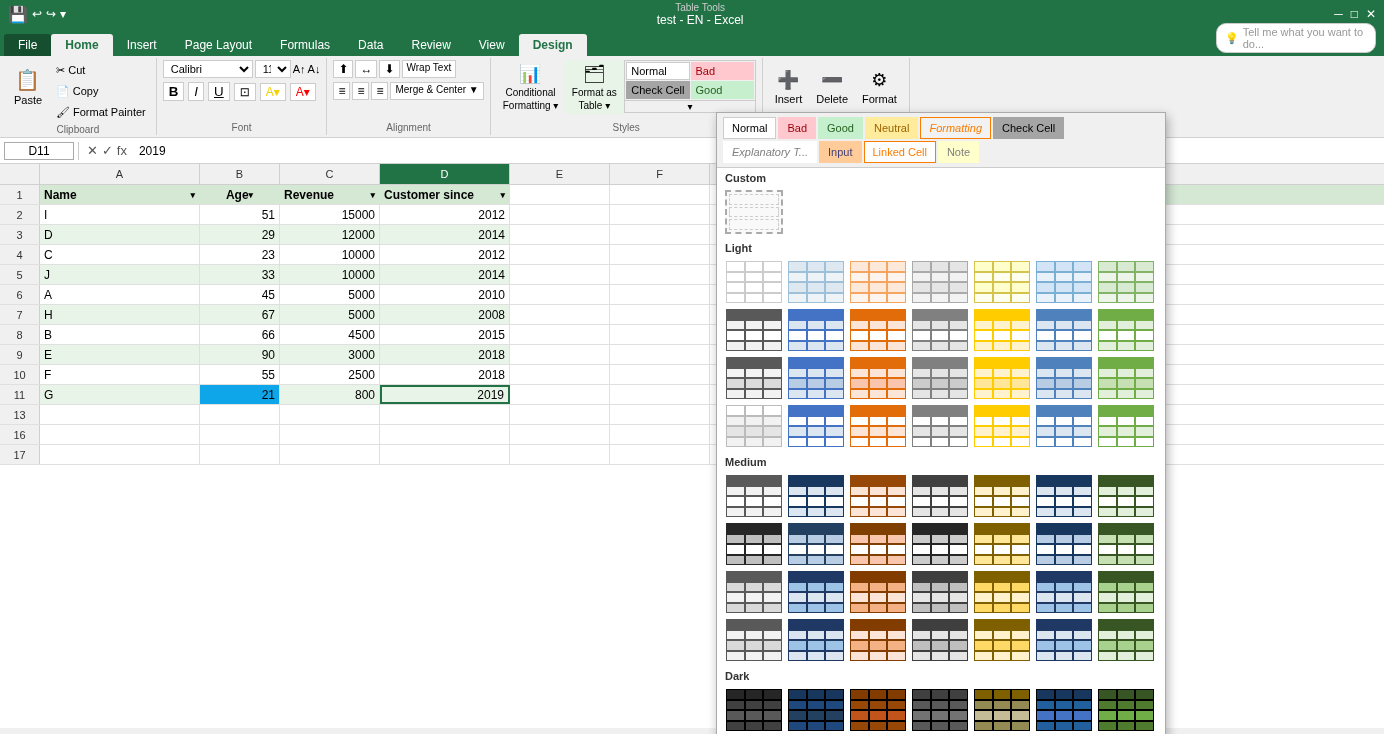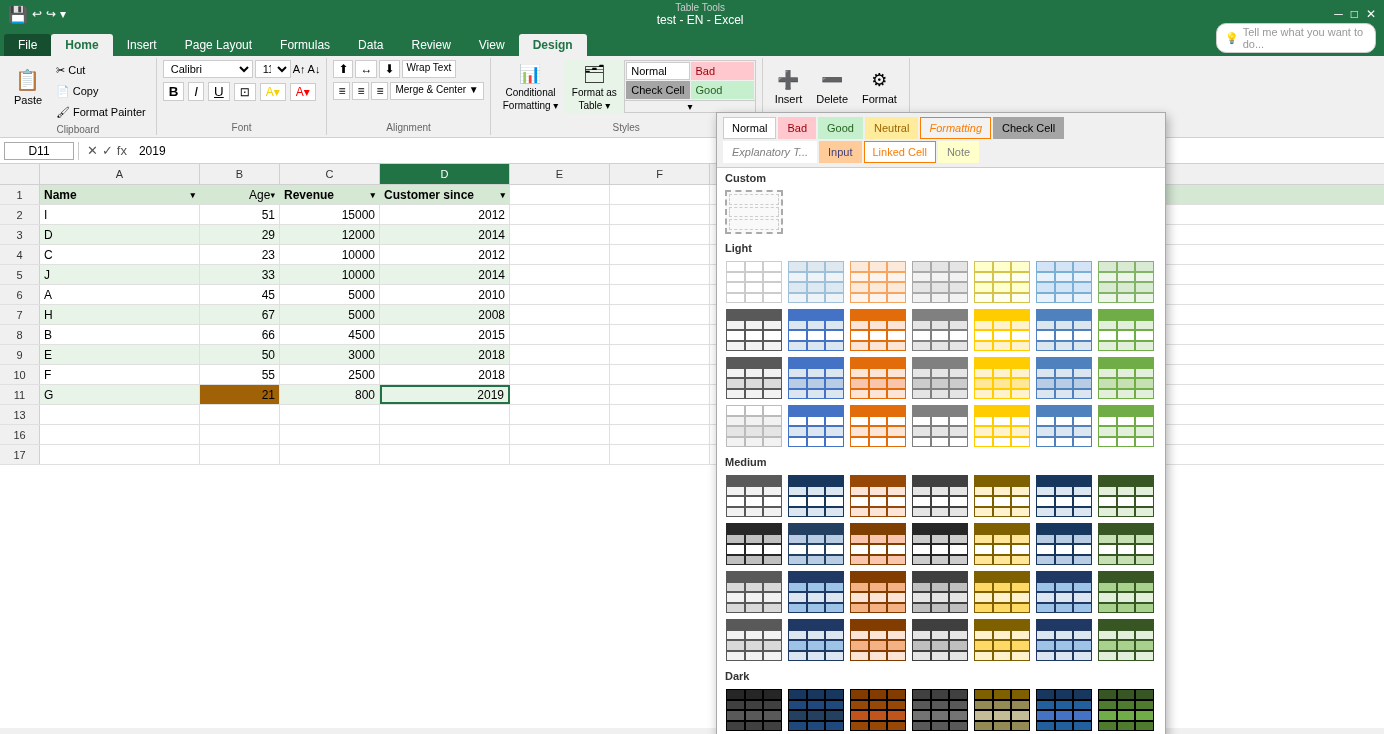--- a/index.html
+++ b/index.html
@@ -520,21 +520,21 @@
   </div>
 
   <div id="grid-container">
 
     <div class="grid-row header-row" style="background:#d5e8d4;">
       <div class="row-num">1</div>
       <div class="grid-cell col-a" style="background:#d5e8d4;font-weight:bold;display:flex;align-items:center;justify-content:space-between;">
         <span>Name</span>
           <span style="font-size:9px;">▾</span>
       </div>
-      <div class="grid-cell col-b" style="background:#d5e8d4;font-weight:normal;display:flex;align-items:center;justify-content:flex-end;">
+      <div class="grid-cell col-b" style="background:#d5e8d4;font-weight:bold;display:flex;align-items:center;justify-content:center;">
         <span>Age</span>
           <span style="font-size:9px;">▾</span>
       </div>
       <div class="grid-cell col-c" style="background:#d5e8d4;font-weight:bold;display:flex;align-items:center;justify-content:space-between;">
         <span>Revenue</span>
           <span style="font-size:9px;">▾</span>
       </div>
       <div class="grid-cell col-d" style="background:#d5e8d4;font-weight:bold;display:flex;align-items:center;justify-content:space-between;">
         <span>Customer since</span>
           <span style="font-size:9px;">▾</span>
@@ -612,41 +612,41 @@
     <div class="grid-cell col-b num" style="background:white;">66</div>
     <div class="grid-cell col-c num" style="background:white;">4500</div>
     <div class="grid-cell col-d num " style="background:white;">2015</div>
     <div class="grid-cell" style="width:100px;background:white;"></div>
     <div class="grid-cell" style="width:100px;background:white;"></div>
     <div class="grid-cell" style="width:80px;background:white;"></div>
   </div>
       <div class="grid-row">
     <div class="row-num">9</div>
     <div class="grid-cell col-a" style="background:#e8f4e8;">E</div>
-    <div class="grid-cell col-b num" style="background:#e8f4e8;">50</div>
+    <div class="grid-cell col-b num" style="background:#e8f4e8;">90</div>
     <div class="grid-cell col-c num" style="background:#e8f4e8;">3000</div>
     <div class="grid-cell col-d num " style="background:#e8f4e8;">2018</div>
     <div class="grid-cell" style="width:100px;background:white;"></div>
     <div class="grid-cell" style="width:100px;background:white;"></div>
     <div class="grid-cell" style="width:80px;background:white;"></div>
   </div>
       <div class="grid-row">
     <div class="row-num">10</div>
     <div class="grid-cell col-a" style="background:white;">F</div>
     <div class="grid-cell col-b num" style="background:white;">55</div>
     <div class="grid-cell col-c num" style="background:white;">2500</div>
     <div class="grid-cell col-d num " style="background:white;">2018</div>
     <div class="grid-cell" style="width:100px;background:white;"></div>
     <div class="grid-cell" style="width:100px;background:white;"></div>
     <div class="grid-cell" style="width:80px;background:white;"></div>
   </div>
       <div class="grid-row">
     <div class="row-num">11</div>
     <div class="grid-cell col-a" style="background:#e8f4e8;">G</div>
-    <div class="grid-cell col-b num" style="background:#a16207;">21</div>
+    <div class="grid-cell col-b num" style="background:#0ea5e9;">21</div>
     <div class="grid-cell col-c num" style="background:#e8f4e8;">800</div>
     <div class="grid-cell col-d num active" style="background:#e8f4e8;border:2px solid #217346;">2019</div>
     <div class="grid-cell" style="width:100px;background:white;"></div>
     <div class="grid-cell" style="width:100px;background:white;"></div>
     <div class="grid-cell" style="width:80px;background:white;"></div>
   </div>
       <div class="grid-row">
     <div class="row-num">13</div>
     <div class="grid-cell col-a"></div>
     <div class="grid-cell col-b"></div>

